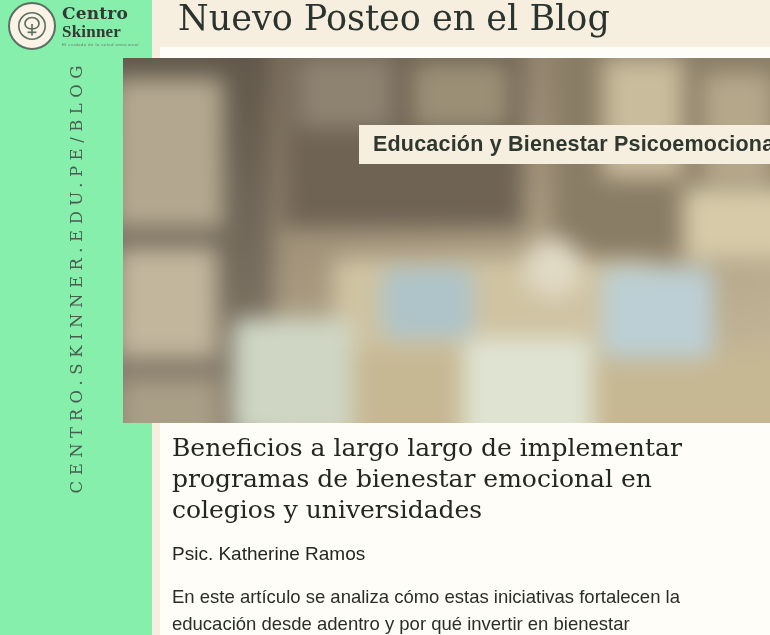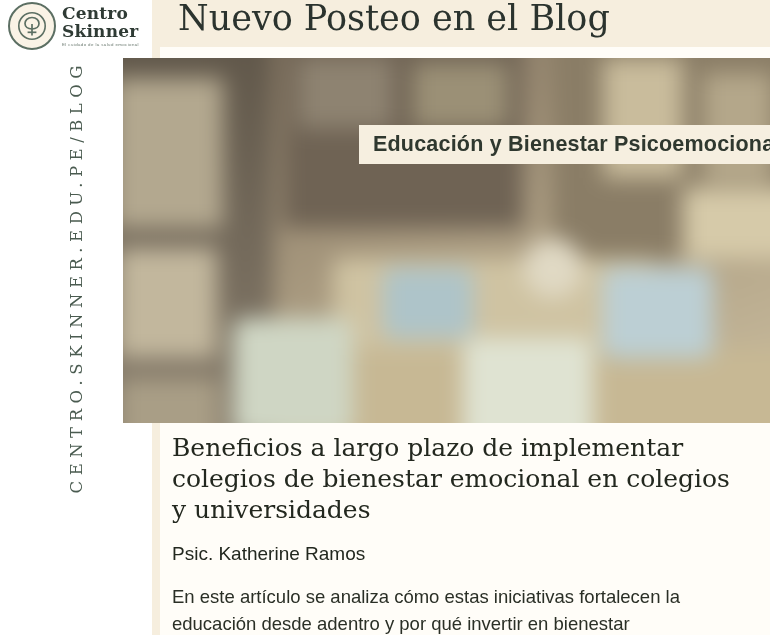--- a/index.html
+++ b/index.html
@@ -21,21 +21,21 @@
     overflow: hidden;
   }
 
   
   .left-band {
     position: absolute;
     left: 0;
     top: 0;
     width: 152px;
     height: 635px;
-    background: #ffffff;
+    background: #86efac;
   }
   .logo-wrap {
     position: absolute;
     left: 8px;
     top: 0px;
     width: 144px;
     height: 52px;
     display: flex;
     align-items: center;
     gap: 6px;
@@ -55,21 +55,21 @@
   .logo-text {
     line-height: 1;
   }
   .logo-title {
     font-family: "DejaVu Serif", serif;
     font-size: 17px;
     font-weight: bold;
     color: #2f3b35;
     letter-spacing: 0.2px;
   }
-  .logo-title .l2 { display:block; margin-top: 1px;}
+  .logo-title .l2 { display:block; margin-top: 1px; font-family: Liberation Serif, serif;}
   .logo-sub {
     font-size: 4.4px;
     color: #6b7a70;
     letter-spacing: 0.4px;
     margin-top: 3px;
     white-space: nowrap;
   }
 
   .vertical-url {
     position: absolute;
@@ -236,17 +236,17 @@
       <div class="hb" style="left:300px;top:250px;width:90px;height:70px;background:#aec4c9;border-radius:10px;"></div>
       <div class="hb" style="left:440px;top:220px;width:60px;height:60px;background:#e0d9c4;border-radius:50%;"></div>
 
     </div>
 
     <div class="badge">
       <span>Educación y Bienestar Psicoemocional</span>
     </div>
   </div>
 
-  <div class="article-title">Beneficios a largo plazo de implementar colegios de bienestar emocional en colegios y universidades</div>
+  <div class="article-title">Beneficios a largo largo de implementar programas de bienestar emocional en colegios y universidades</div>
   <div class="article-author">Psic. Katherine Ramos</div>
   <div class="article-body">En este artículo se analiza cómo estas iniciativas fortalecen la educación desde adentro y por qué invertir en bienestar</div>
 
 </div>
 
 </body></html>

